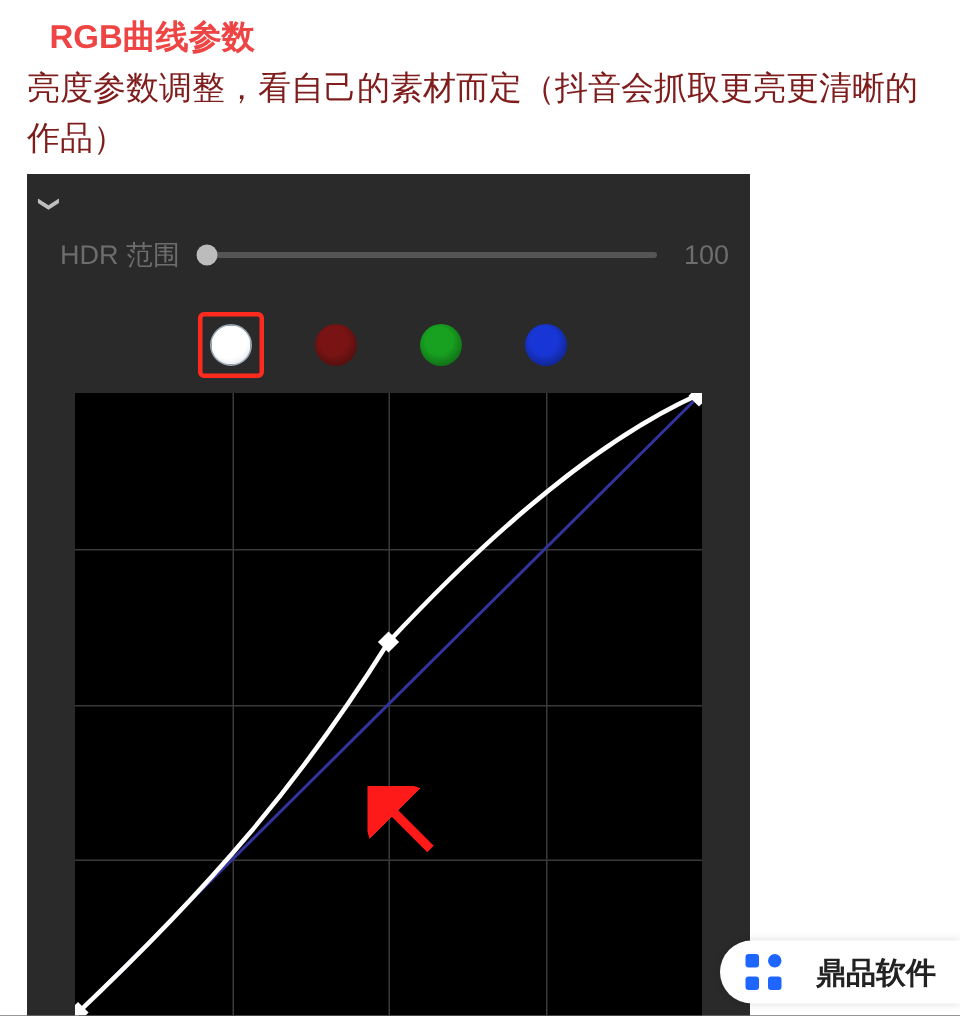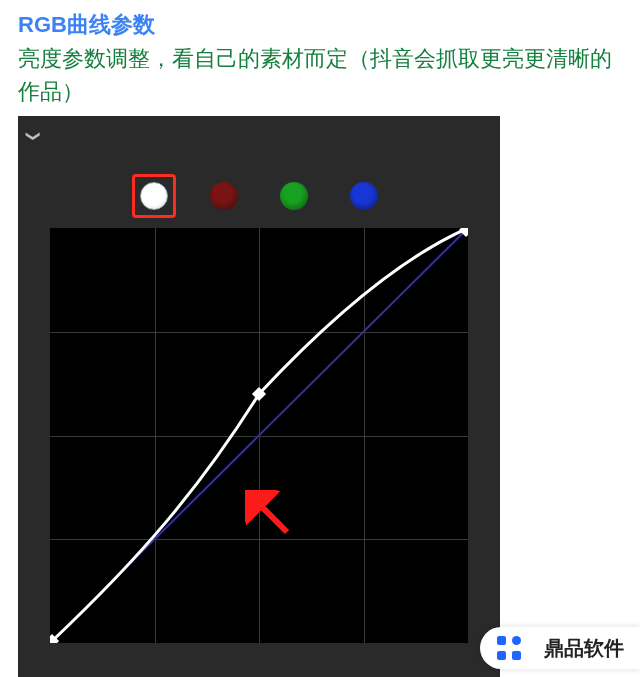--- a/index.html
+++ b/index.html
@@ -7,26 +7,26 @@
     width: 640px;
     height: 677px;
     background: #fff;
     font-family: "Microsoft YaHei", "PingFang SC", sans-serif;
     overflow: hidden;
     position: relative;
   }
   .page-title {
     font-size: 22px;
     font-weight: 700;
-    color: #3b82f6;
-    padding: 10px 18px 2px 18px;
+    color: #ef4444;
+    padding: 10px 18px 2px 33px;
   }
   .page-desc {
     font-size: 22px;
-    color: #15803d;
+    color: #7f1d1d;
     padding: 0 18px 8px 18px;
     line-height: 1.5;
   }
   .panel {
     margin: 0 18px;
     width: 482px;
     height: 575px;
     background: #2a2a2a;
     position: relative;
   }
@@ -160,20 +160,29 @@
 
 <div class="page-title">RGB曲线参数</div>
 <div class="page-desc">亮度参数调整，看自己的素材而定（抖音会抓取更亮更清晰的作品）</div>
 
 <div class="panel">
 
   <div class="section-header">
     <span class="chevron">❯</span>
   </div>
 
+  <div class="hdrrow">
+    <span class="hdr-label">HDR 范围</span>
+    <div class="slider-wrap">
+      <div class="slider-track">
+        <div class="slider-thumb"></div>
+      </div>
+    </div>
+    <span class="hdr-value">100</span>
+  </div>
 
   <div class="swatches">
     <div class="swatch-box selected">
       <div class="swatch sw-white"></div>
     </div>
     <div class="swatch-box">
       <div class="swatch sw-red"></div>
     </div>
     <div class="swatch-box">
       <div class="swatch sw-green"></div>

